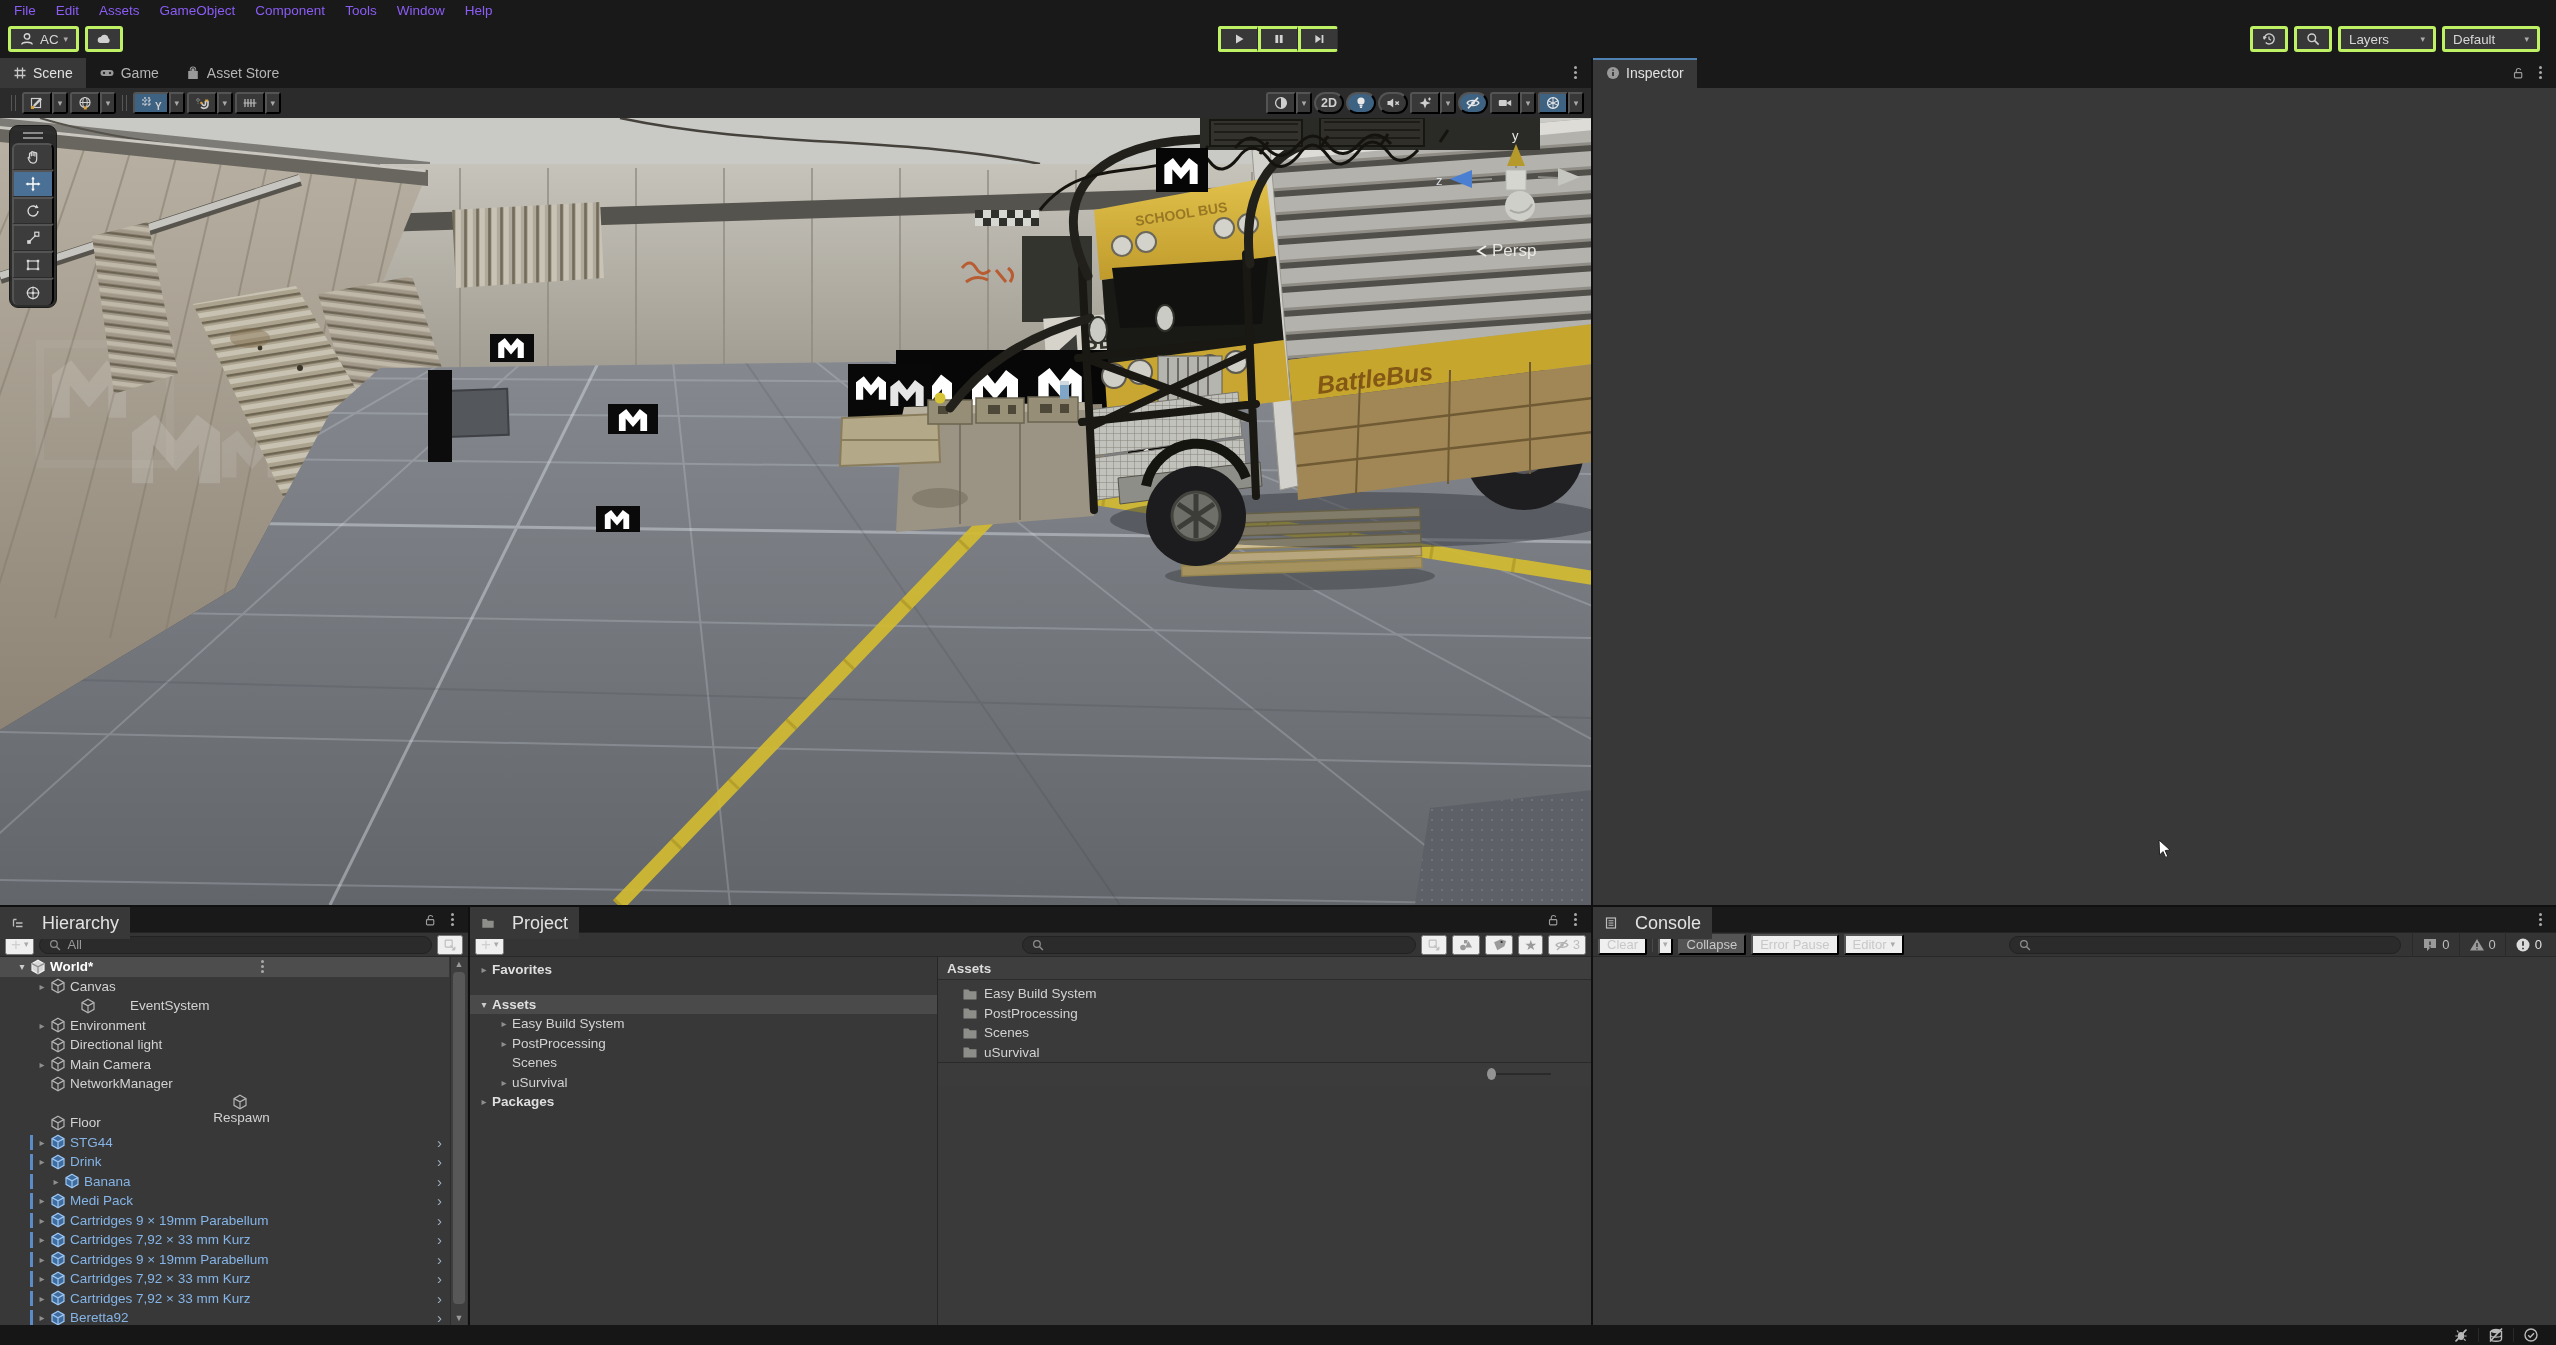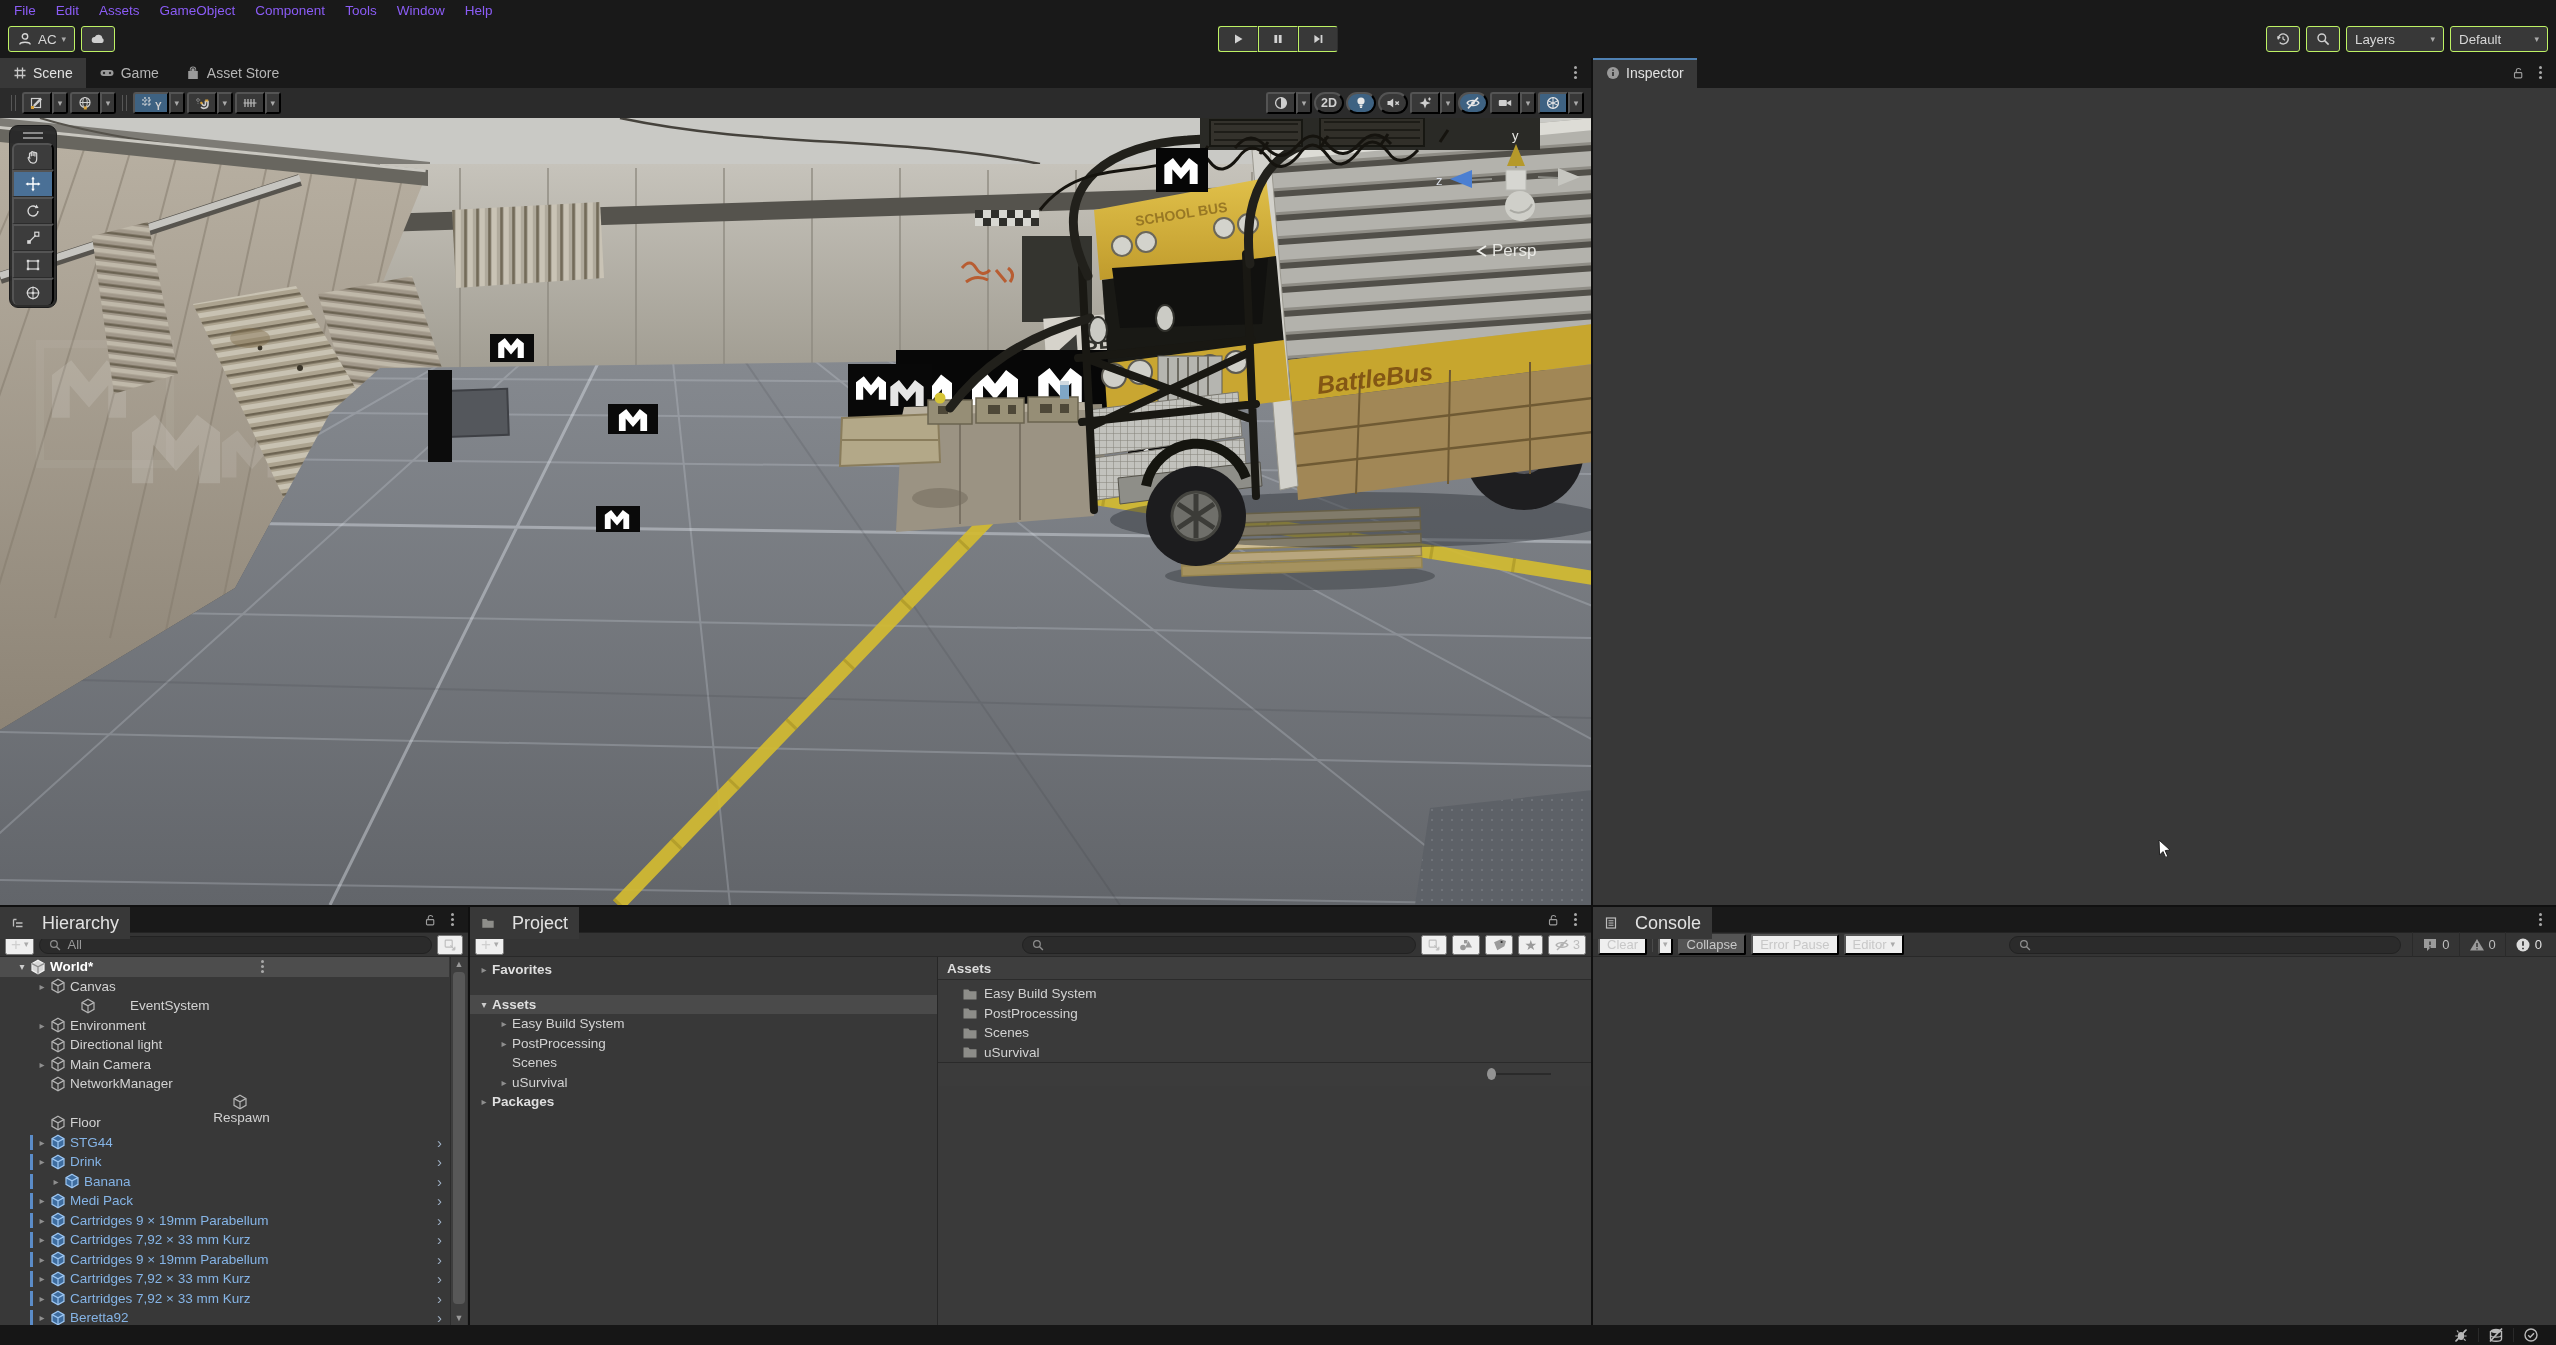--- a/index.html
+++ b/index.html
@@ -4,27 +4,27 @@
 <style>
 *{margin:0;padding:0;box-sizing:border-box}
 html,body{width:2556px;height:1345px;overflow:hidden}
 body{background:#191919;font-family:"Liberation Sans",sans-serif;color:#c8c8c8;font-size:14px;position:relative}
 svg{display:block}
 
 .menubar{height:20px;display:flex;align-items:center;padding-left:4px;background:#191919}
 .menu-item{padding:0 10px;font-size:13.5px;color:#8b5cf6;height:100%;display:flex;align-items:center}
 
 .topbar{height:38px;background:#191919;position:relative}
-.tt-btn{height:26px;border-radius:3px;background:#383838;display:inline-flex;align-items:center;gap:5px;padding:0 8px;color:#d6d6d6;border:1px solid #bef264}
+.tt-btn{height:26px;border-radius:3px;background:#383838;display:inline-flex;align-items:center;gap:5px;padding:0 8px;color:#d6d6d6;border:3px solid #bef264}
 .tb-left{position:absolute;left:8px;top:6px;display:flex;gap:6px}
 .tb-center{position:absolute;left:1218px;top:6px;display:flex}
 .tb-center .tt-btn{width:40px;justify-content:center;border-radius:0;border-right:1px solid #2a2a2a}
 .tb-center .tt-btn:first-child{border-radius:3px 0 0 3px}
 .tb-center .tt-btn:last-child{border-radius:0 3px 3px 0;border-right:1px solid #2e2e2e}
-.tb-right{position:absolute;right:8px;top:6px;display:flex;gap:6px}
+.tb-right{position:absolute;right:16px;top:6px;display:flex;gap:6px}
 .tt-select{width:98px;justify-content:space-between}
 .dd{font-size:9px;color:#aaa;line-height:1}
 .icon14{width:14px;height:14px}
 .icon16{width:16px;height:16px}
 
 .main{display:flex;height:847px}
 .scene-pane{width:1593px;display:flex;flex-direction:column;border-right:2px solid #101010}
 .inspector-pane{width:963px;display:flex;flex-direction:column}
 .bottom{display:flex;height:420px;border-top:2px solid #101010}
 .hierarchy-pane{width:470px;border-right:2px solid #101010;display:flex;flex-direction:column;background:#383838}

